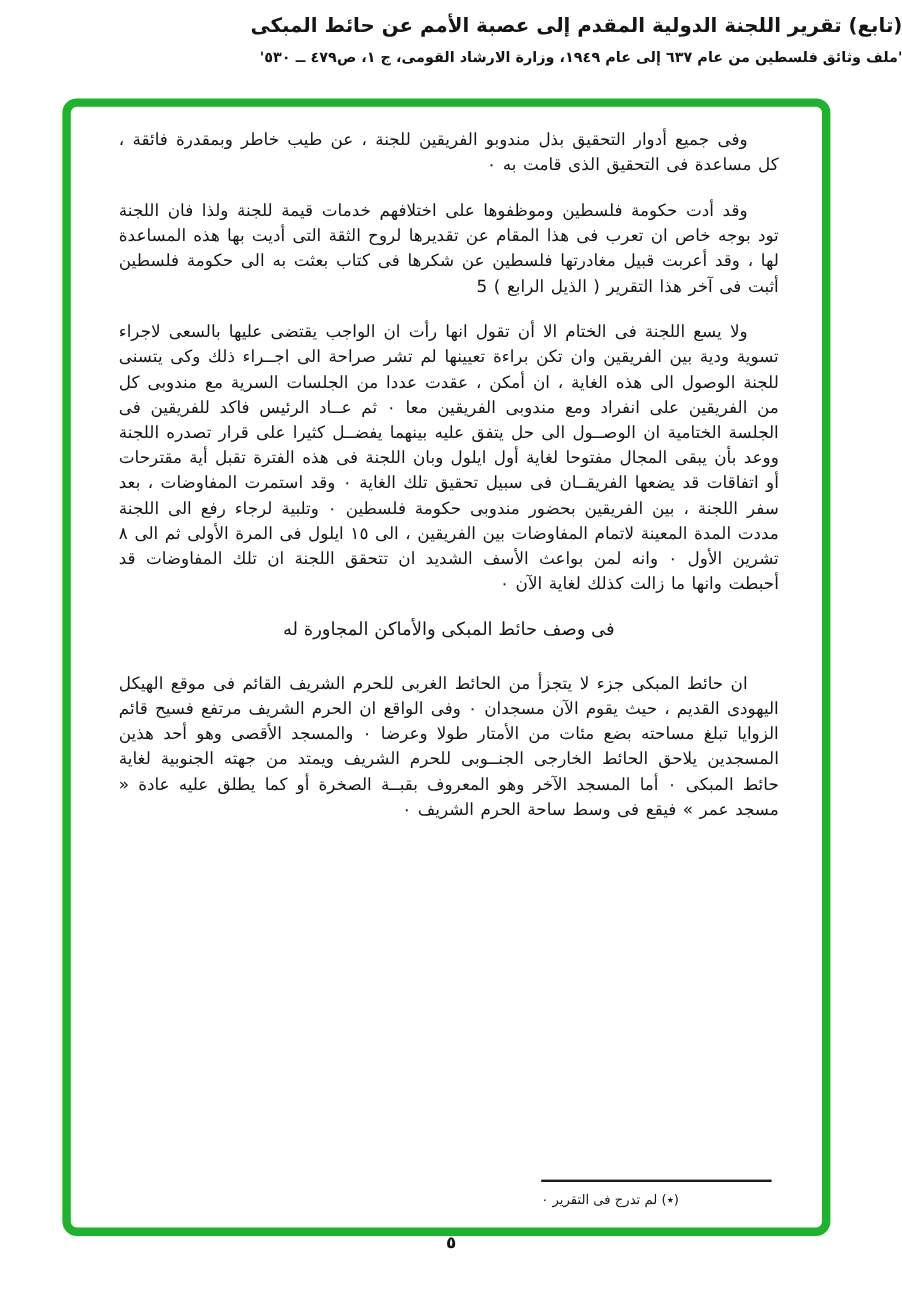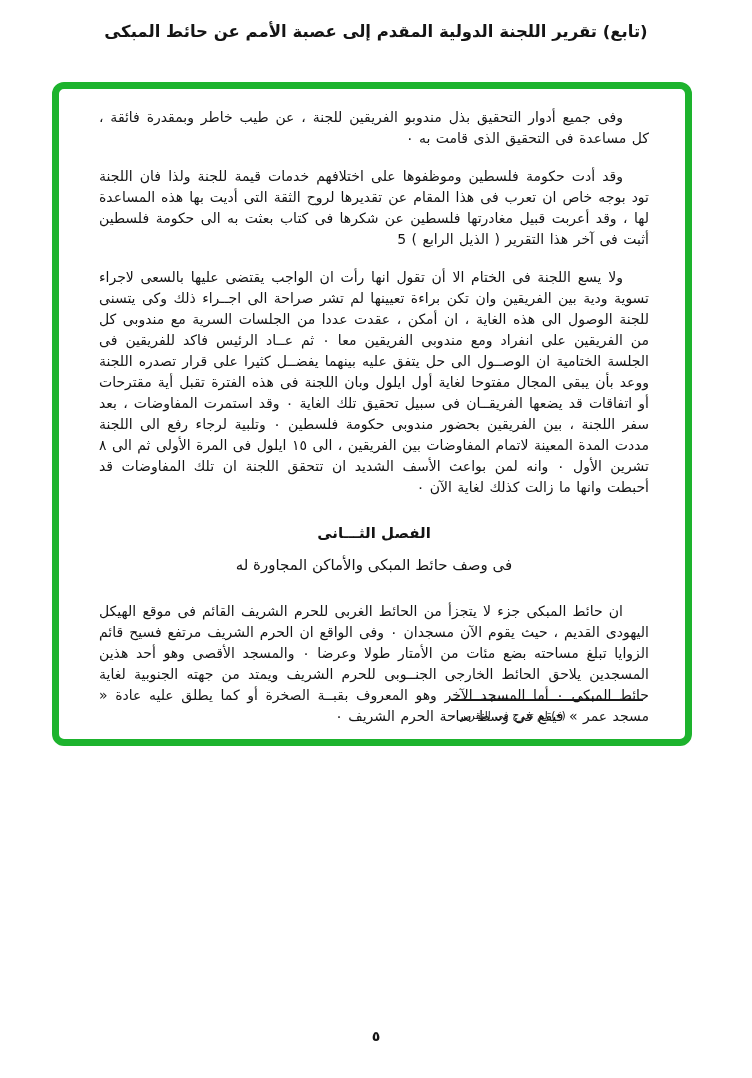--- a/index.html
+++ b/index.html
@@ -12,24 +12,23 @@
     position: relative;
     background: #ffffff;
     font-family: "DejaVu Sans", sans-serif;
     color: #141414;
     overflow: hidden;
   }
 
   
   .doc-header {
     position: absolute;
-    top: 20px;
+    top: 10px;
     left: 0;
     right: 0;
-    text-align: center;
     direction: rtl;
   }
   .doc-header .title {
     font-size: 16.5px;
     font-weight: bold;
     line-height: 24px;
     letter-spacing: 0;
   }
   .doc-header .subtitle {
     font-size: 12px;
@@ -37,21 +36,21 @@
     line-height: 22px;
     margin-top: 3px;
   }
 
   
   .green-frame {
     position: absolute;
     left: 52px;
     top: 82px;
     width: 640px;
-    height: 664px;
+    height: 948px;
     box-sizing: border-box;
     border: 7px solid #1db32d;
     border-radius: 12px;
     background: #ffffff;
   }
 
   
   .frame-content {
     position: absolute;
     inset: 0;
@@ -109,33 +108,33 @@
     text-align: center;
     font-size: 14px;
     font-weight: bold;
   }
 </style>
 </head>
 <body>
 
 <div class="doc-header">
   <div class="title">(تابع) تقرير اللجنة الدولية المقدم إلى عصبة الأمم عن حائط المبكى</div>
+  <div class="subtitle">'ملف وثائق فلسطين من عام ٦٣٧ إلى عام ١٩٤٩، وزارة الارشاد القومى، ج ١، ص٤٧٩ ــ ٥٣٠'</div>
 </div>
 
 <div class="green-frame">
   <div class="frame-content">
 
     <p class="para">وفى جميع أدوار التحقيق بذل مندوبو الفريقين للجنة ، عن طيب خاطر وبمقدرة فائقة ، كل مساعدة فى التحقيق الذى قامت به ٠</p>
 
     <p class="para">وقد أدت حكومة فلسطين وموظفوها على اختلافهم خدمات قيمة للجنة ولذا فان اللجنة تود بوجه خاص ان تعرب فى هذا المقام عن تقديرها لروح الثقة التى أديت بها هذه المساعدة لها ، وقد أعربت قبيل مغادرتها فلسطين عن شكرها فى كتاب بعثت به الى حكومة فلسطين أثبت فى آخر هذا التقرير ( الذيل الرابع ) 5</p>
 
     <p class="para">ولا يسع اللجنة فى الختام الا أن تقول انها رأت ان الواجب يقتضى عليها بالسعى لاجراء تسوية ودية بين الفريقين وان تكن براءة تعيينها لم تشر صراحة الى اجــراء ذلك وكى يتسنى للجنة الوصول الى هذه الغاية ، ان أمكن ، عقدت عددا من الجلسات السرية مع مندوبى كل من الفريقين على انفراد ومع مندوبى الفريقين معا ٠ ثم عــاد الرئيس فاكد للفريقين فى الجلسة الختامية ان الوصــول الى حل يتفق عليه بينهما يفضــل كثيرا على قرار تصدره اللجنة ووعد بأن يبقى المجال مفتوحا لغاية أول ايلول وبان اللجنة فى هذه الفترة تقبل أية مقترحات أو اتفاقات قد يضعها الفريقــان فى سبيل تحقيق تلك الغاية ٠ وقد استمرت المفاوضات ، بعد سفر اللجنة ، بين الفريقين بحضور مندوبى حكومة فلسطين ٠ وتلبية لرجاء رفع الى اللجنة مددت المدة المعينة لاتمام المفاوضات بين الفريقين ، الى ١٥ ايلول فى المرة الأولى ثم الى ٨ تشرين الأول ٠ وانه لمن بواعث الأسف الشديد ان تتحقق اللجنة ان تلك المفاوضات قد أحبطت وانها ما زالت كذلك لغاية الآن ٠</p>
 
 
-    <div class="section-title">الفصل الثـــانى</div>
 
     <div class="section-subtitle">فى وصف حائط المبكى والأماكن المجاورة له</div>
 
 
     <p class="para">ان حائط المبكى جزء لا يتجزأ من الحائط الغربى للحرم الشريف القائم فى موقع الهيكل اليهودى القديم ، حيث يقوم الآن مسجدان ٠ وفى الواقع ان الحرم الشريف مرتفع فسيح قائم الزوايا تبلغ مساحته بضع مئات من الأمتار طولا وعرضا ٠ والمسجد الأقصى وهو أحد هذين المسجدين يلاحق الحائط الخارجى الجنــوبى للحرم الشريف ويمتد من جهته الجنوبية لغاية حائط المبكى ٠ أما المسجد الآخر وهو المعروف بقبــة الصخرة أو كما يطلق عليه عادة « مسجد عمر » فيقع فى وسط ساحة الحرم الشريف ٠</p>
 
   </div>
 
   <div class="footnote">
     <hr class="footnote-rule">

